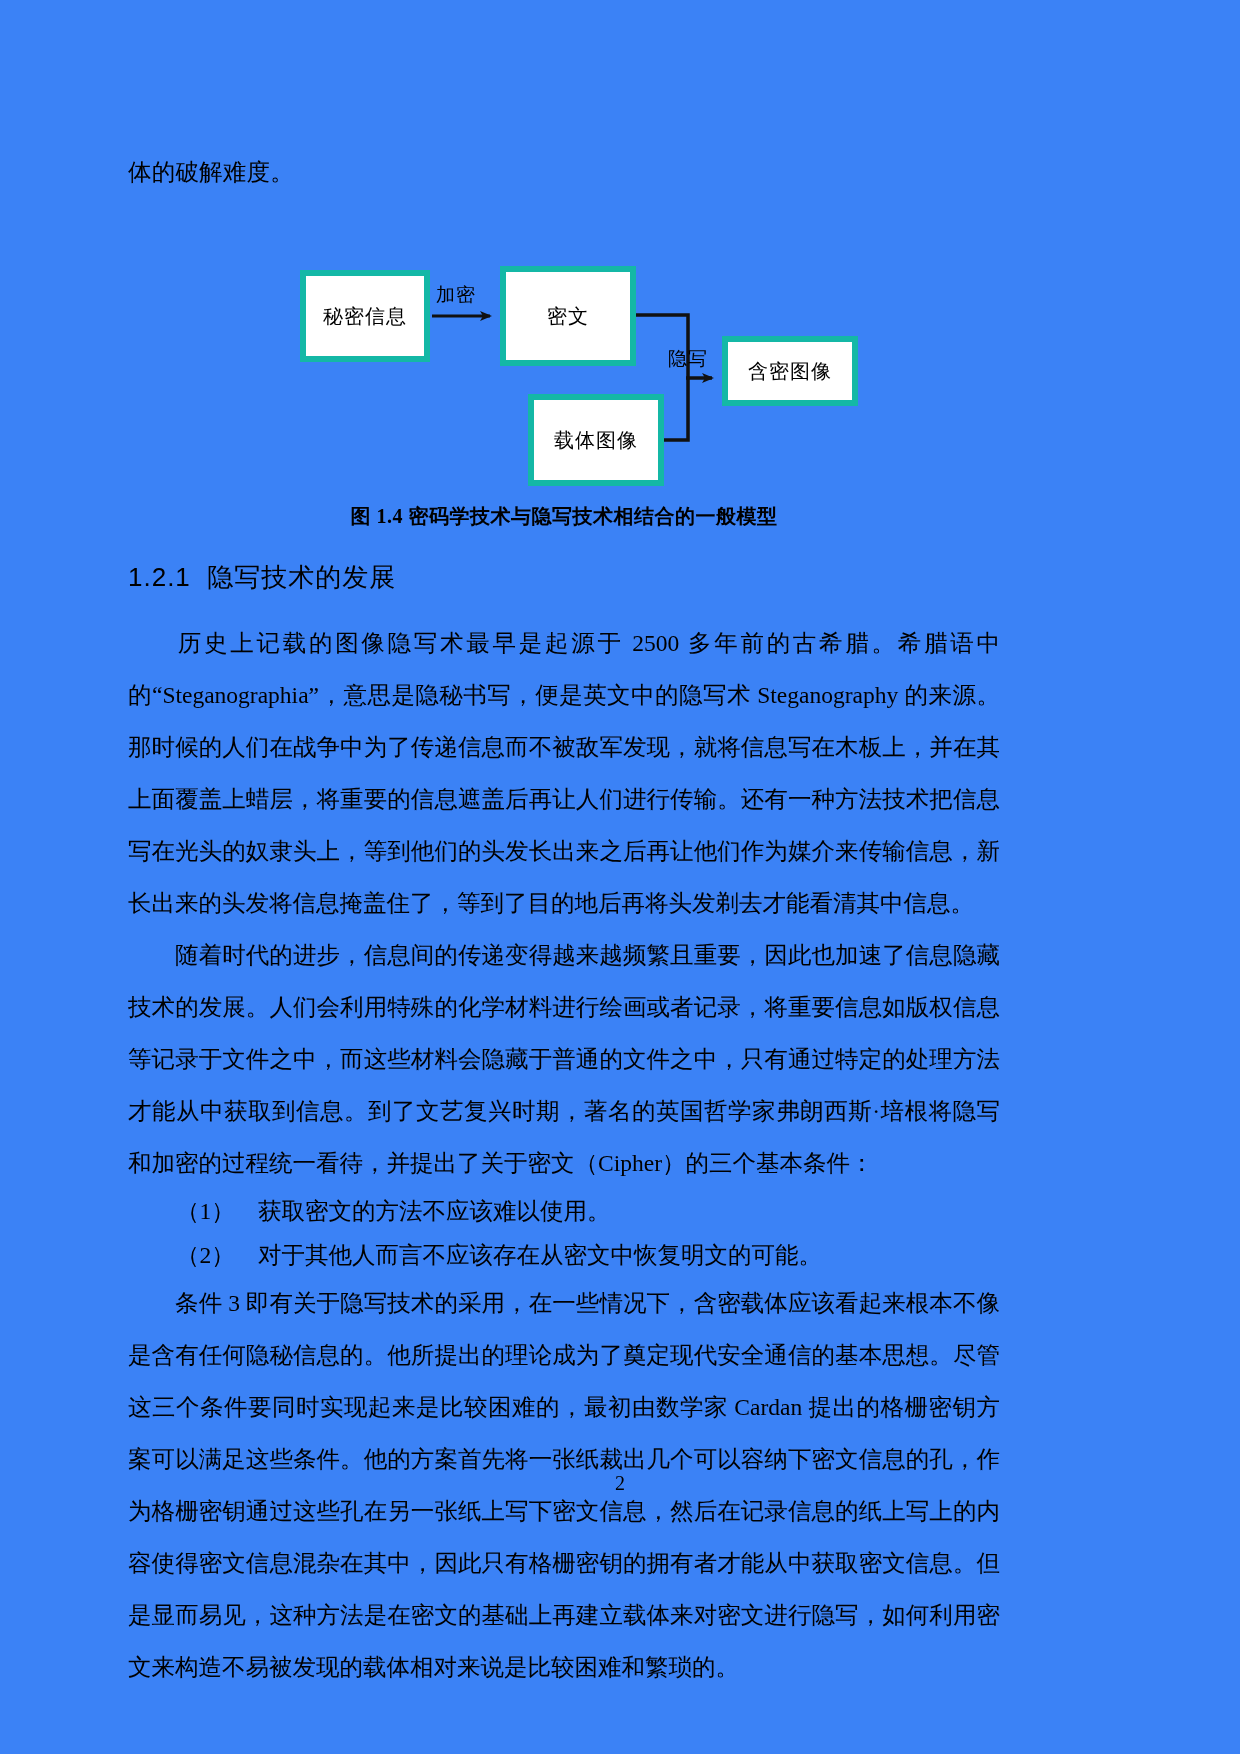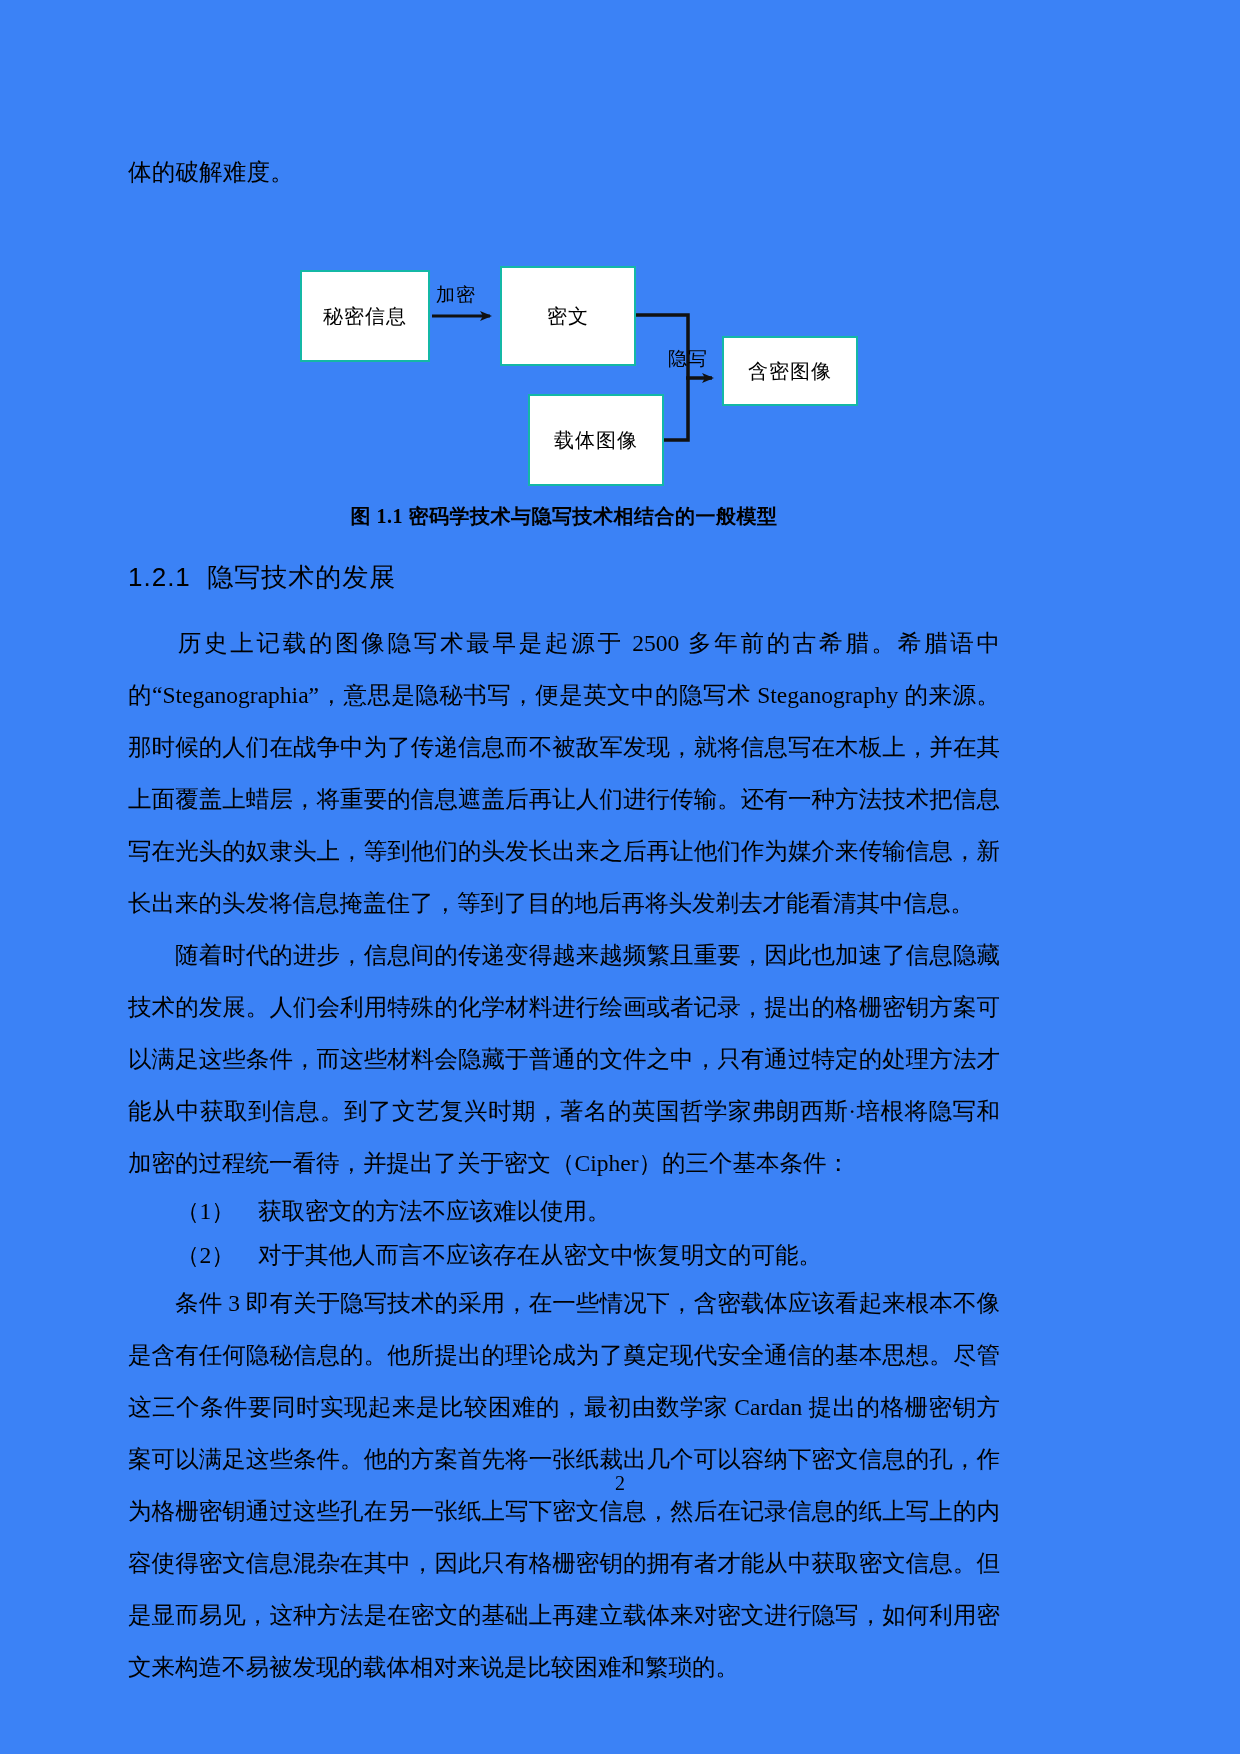--- a/index.html
+++ b/index.html
@@ -42,21 +42,21 @@
 
   
   .figure-wrap {
     position: relative;
     width: 872px;
     height: 275px;
     margin-top: 24px;
   }
   .fig-box {
     position: absolute;
-    border: 2px solid #14b8a6;
+    border: 6px solid #14b8a6;
     background: #ffffff;
     display: flex;
     align-items: center;
     justify-content: center;
     font-size: 20px;
     font-family: "Liberation Sans", "DejaVu Sans", sans-serif;
     letter-spacing: 1px;
     box-sizing: border-box;
   }
   .box-secret { left: 172px;  top: 52px;  width: 130px; height: 92px; }
@@ -154,30 +154,30 @@
 
       <div class="fig-box box-secret">秘密信息</div>
       <div class="fig-box box-cipher">密文</div>
       <div class="fig-box box-carrier">载体图像</div>
       <div class="fig-box box-stego">含密图像</div>
 
       <div class="fig-label label-encrypt">加密</div>
       <div class="fig-label label-stego">隐写</div>
     </div>
 
-    <div class="fig-caption">图 1.1  密码学技术与隐写技术相结合的一般模型</div>
+    <div class="fig-caption">图 1.4  密码学技术与隐写技术相结合的一般模型</div>
 
 
     <h3 class="subsec"><span>1.2.1</span>&nbsp;&nbsp;<span>隐写技术的发展</span></h3>
 
     <div class="body-block">
 
       <p class="para"><span class="indent"></span><span>历史上记载的图像隐写术最早是起源于 2500 多年前的古希腊。希腊语中的“Steganographia”，意思是隐秘书写，便是英文中的隐写术 Steganography 的来源。那时候的人们在战争中为了传递信息而不被敌军发现，就将信息写在木板上，并在其上面覆盖上蜡层，将重要的信息遮盖后再让人们进行传输。还有一种方法技术把信息写在光头的奴隶头上，等到他们的头发长出来之后再让他们作为媒介来传输信息，新长出来的头发将信息掩盖住了，等到了目的地后再将头发剃去才能看清其中信息。</span></p>
 
-      <p class="para"><span class="indent"></span><span>随着时代的进步，信息间的传递变得越来越频繁且重要，因此也加速了信息隐藏技术的发展。人们会利用特殊的化学材料进行绘画或者记录，提出的格栅密钥方案可以满足这些条件，而这些材料会隐藏于普通的文件之中，只有通过特定的处理方法才能从中获取到信息。到了文艺复兴时期，著名的英国哲学家弗朗西斯·培根将隐写和加密的过程统一看待，并提出了关于密文（Cipher）的三个基本条件：</span></p>
+      <p class="para"><span class="indent"></span><span>随着时代的进步，信息间的传递变得越来越频繁且重要，因此也加速了信息隐藏技术的发展。人们会利用特殊的化学材料进行绘画或者记录，将重要信息如版权信息等记录于文件之中，而这些材料会隐藏于普通的文件之中，只有通过特定的处理方法才能从中获取到信息。到了文艺复兴时期，著名的英国哲学家弗朗西斯·培根将隐写和加密的过程统一看待，并提出了关于密文（Cipher）的三个基本条件：</span></p>
 
       <ol class="cond-list">
         <li><span class="num">（1）</span><span>获取密文的方法不应该难以使用。</span></li>
         <li><span class="num">（2）</span><span>对于其他人而言不应该存在从密文中恢复明文的可能。</span></li>
       </ol>
 
       <p class="para"><span class="indent"></span><span>条件 3 即有关于隐写技术的采用，在一些情况下，含密载体应该看起来根本不像是含有任何隐秘信息的。他所提出的理论成为了奠定现代安全通信的基本思想。尽管这三个条件要同时实现起来是比较困难的，最初由数学家 Cardan 提出的格栅密钥方案可以满足这些条件。他的方案首先将一张纸裁出几个可以容纳下密文信息的孔，作为格栅密钥通过这些孔在另一张纸上写下密文信息，然后在记录信息的纸上写上的内容使得密文信息混杂在其中，因此只有格栅密钥的拥有者才能从中获取密文信息。但是显而易见，这种方法是在密文的基础上再建立载体来对密文进行隐写，如何利用密文来构造不易被发现的载体相对来说是比较困难和繁琐的。</span></p>
 
     </div>
   </div>

